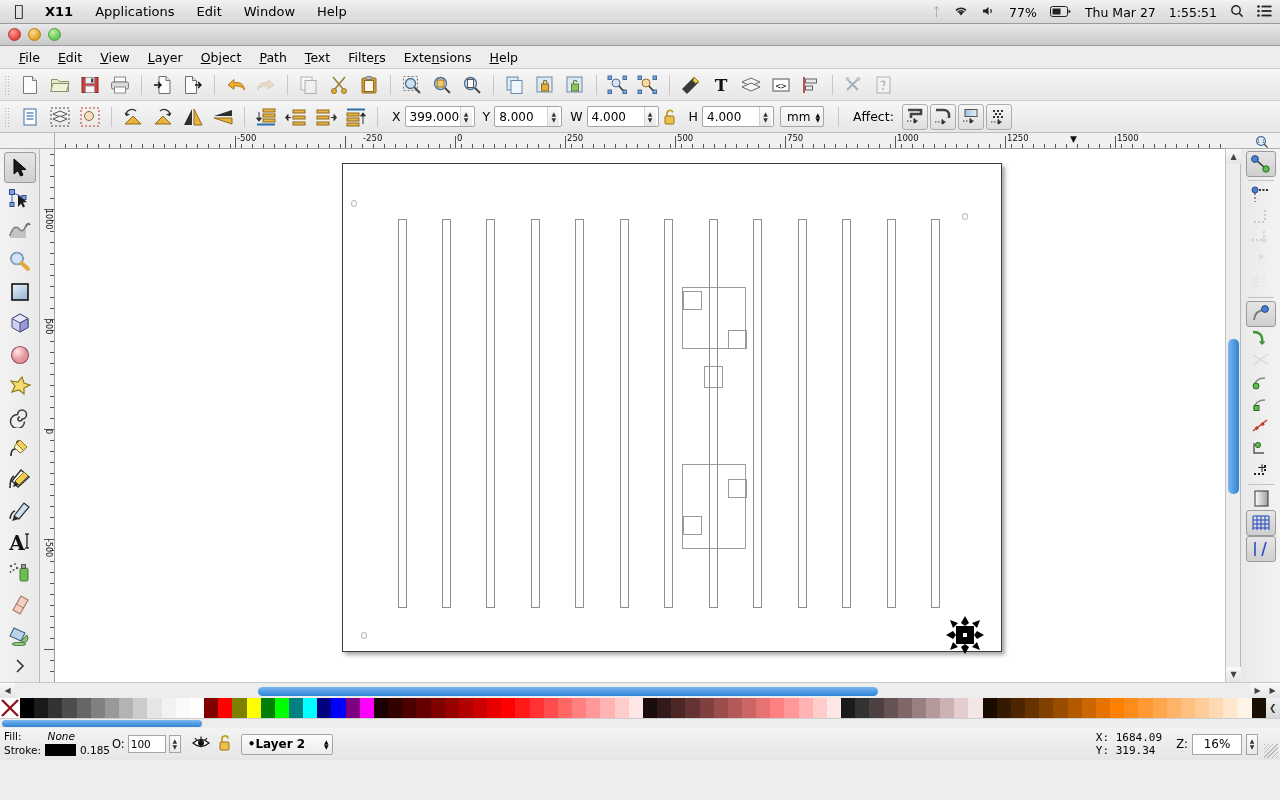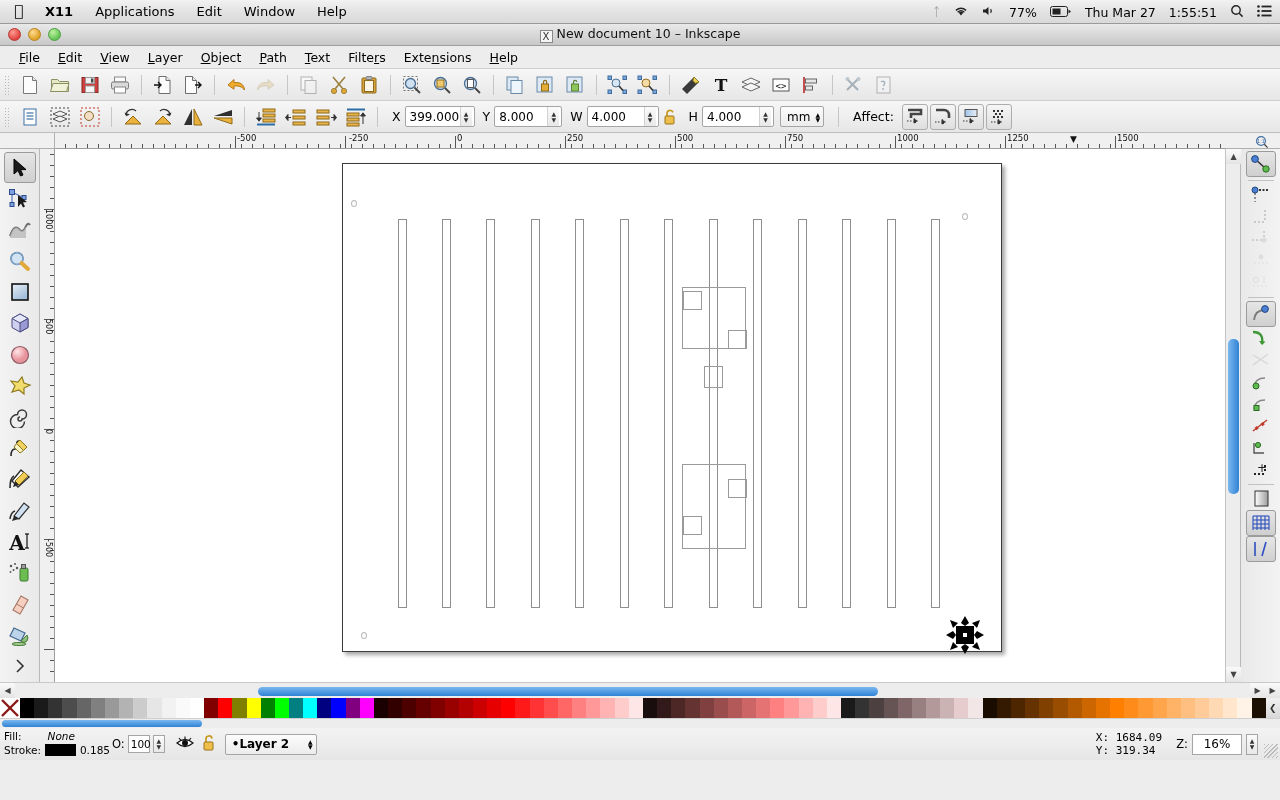--- a/index.html
+++ b/index.html
@@ -110,21 +110,21 @@
   .palscroll .thumb{ position:absolute; top:1px; left:2px; height:7px; width:200px; border-radius:4px;
      background:linear-gradient(to bottom,#7ab7ee,#2f82d6); }
 
   
   .status{ height:32px; background:linear-gradient(to bottom,#f3f3f3,#e6e6e6);
      display:flex; align-items:center; font-size:11.5px; color:#000; position:relative;}
   .fillstroke{ width:110px; height:30px; font-size:10.5px; line-height:14px; padding-left:4px;}
   .fsrow{ display:flex; align-items:center; gap:4px; height:14px; }
   .swblack{ width:58px; height:12px; background:#000; }
   .opbox{ display:flex; align-items:center; gap:3px; margin-left:2px; }
-  .opinput{ width:22px; height:18px; border:1px solid #a5a5a5; background:#fff; font-size:10.5px;
+  .opinput{ width:38px; height:18px; border:1px solid #a5a5a5; background:#fff; font-size:10.5px;
      display:flex; align-items:center; padding-left:2px; }
   .layerbox{ height:21px; border:1px solid #a5a5a5; border-radius:2px; background:linear-gradient(to bottom,#fcfcfc,#ececec);
      display:flex; align-items:center; padding:0 3px 0 6px; gap:8px; font-size:12px; font-weight:bold; }
   .coords{ position:absolute; right:118px; font-size:11px; line-height:13px;
      font-family:"DejaVu Sans Mono","Liberation Mono",monospace; }
   .zoomwrap{ position:absolute; right:22px; display:flex; align-items:center; gap:4px; }
   .zoombox{ width:50px; height:21px; border:1px solid #a5a5a5; background:#fff;
      display:flex; align-items:center; justify-content:center; font-size:12px; }
   .grip2{ position:absolute; right:2px; bottom:2px; width:14px; height:14px;
      background:repeating-linear-gradient(135deg,#bbb 0 1px,transparent 1px 3px); }
@@ -186,23 +186,20 @@
 </div>
 
 <div class="win">
 
   <div class="titlebar">
     <div class="tl-btns">
       <i class="b-red"></i>
       <i class="b-yel"></i>
       <i class="b-grn"></i>
     </div>
-    <div class="title">
-      <span class="xlogo">X</span><span>New document 10 – Inkscape</span>
-    </div>
   </div>
 
   <div class="menubar">
     <div><u>F</u><span>ile</span></div>
     <div><u>E</u>dit</div>
     <div><u>V</u>iew</div>
     <div><u>L</u>ayer</div>
     <div><u>O</u>bject</div>
     <div><u>P</u>ath</div>
     <div><u>T</u>ext</div>
@@ -610,21 +607,21 @@
         </svg>
       </div>
   </div>
 
   <div class="rulerrow">
     <div class="corner"></div>
     <div class="hruler" id="hruler">
         <div class="tk" style="left: 180px; height: 12px;"></div>
         <div class="lb" style="left: 180px;">-500</div>
         <div class="tk" style="left: 290px; height: 12px;"></div>
-        <div class="lb" style="left: 292px;">-250</div>
+        <div class="lb" style="left: 306px;">-250</div>
         <div class="tk" style="left: 400px; height: 12px;"></div>
         <div class="lb" style="left: 400px;">0</div>
         <div class="tk" style="left: 510px; height: 12px;"></div>
         <div class="lb" style="left: 510px;">250</div>
         <div class="tk" style="left: 620px; height: 12px;"></div>
         <div class="lb" style="left: 620px;">500</div>
         <div class="tk" style="left: 730px; height: 12px;"></div>
         <div class="lb" style="left: 730px;">750</div>
         <div class="tk" style="left: 840px; height: 12px;"></div>
         <div class="lb" style="left: 840px;">1000</div>

